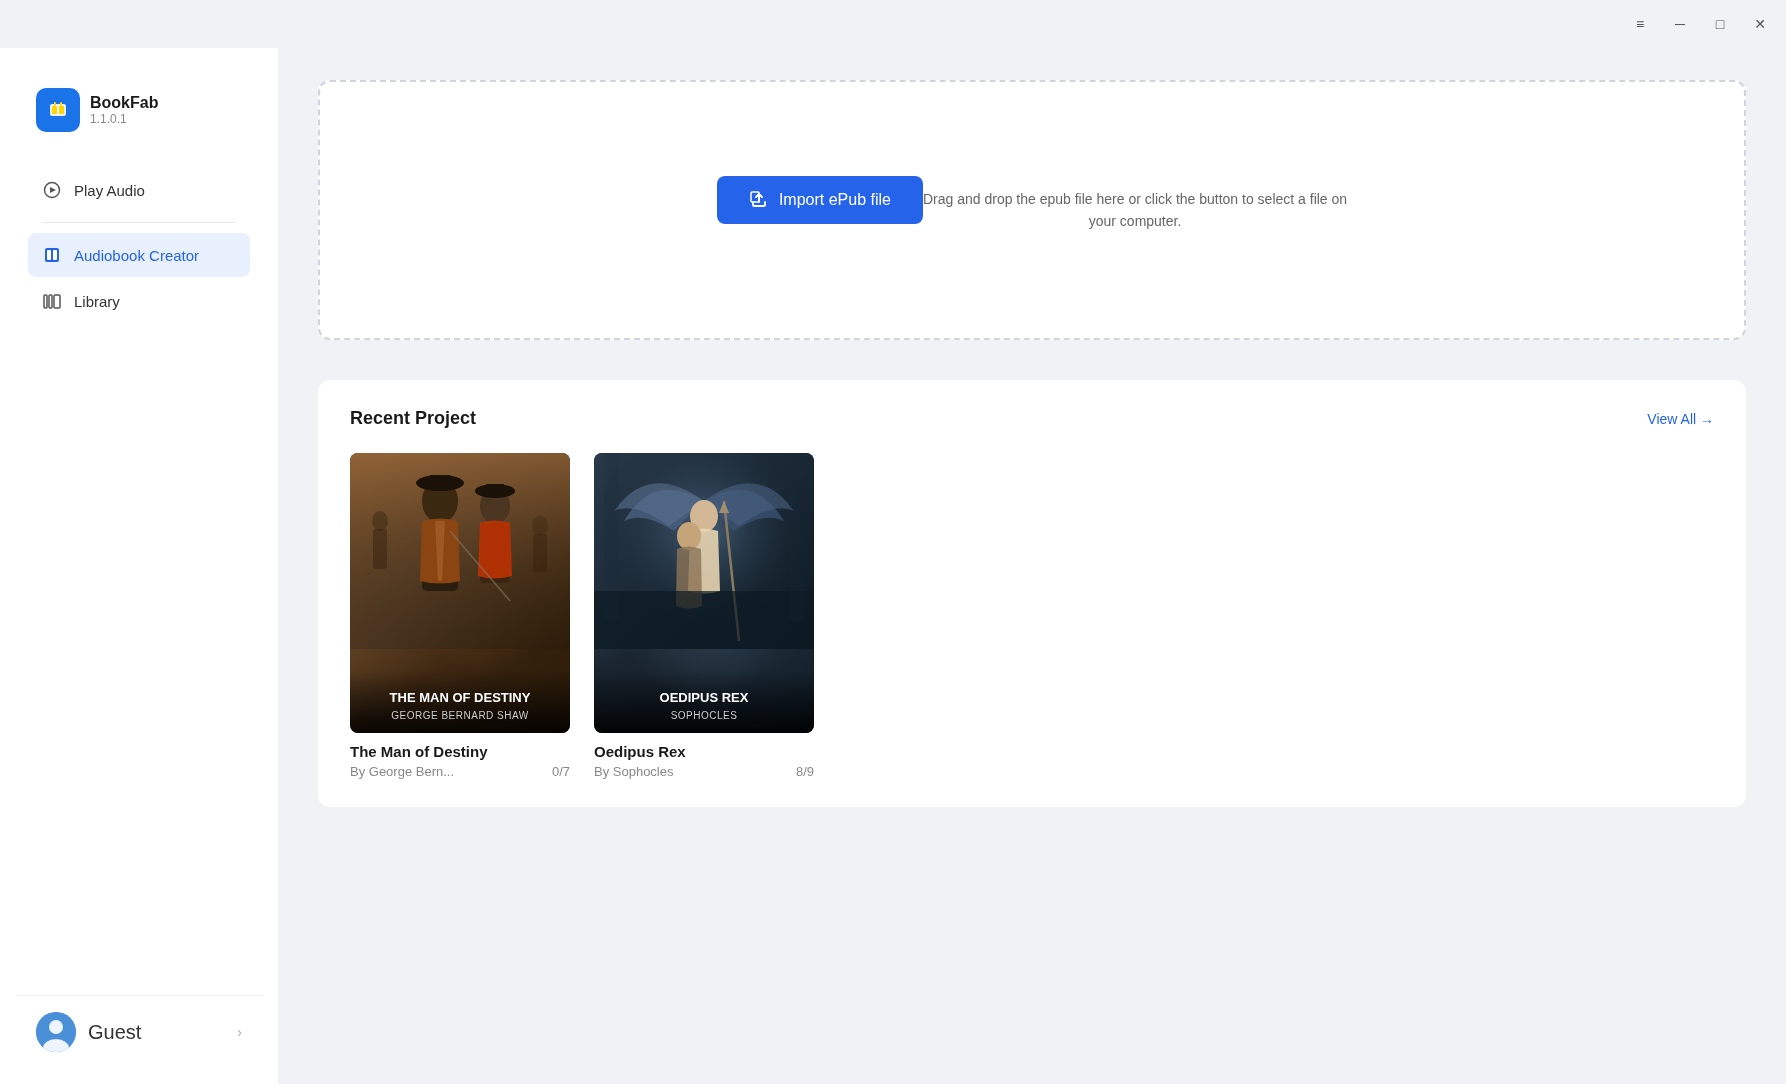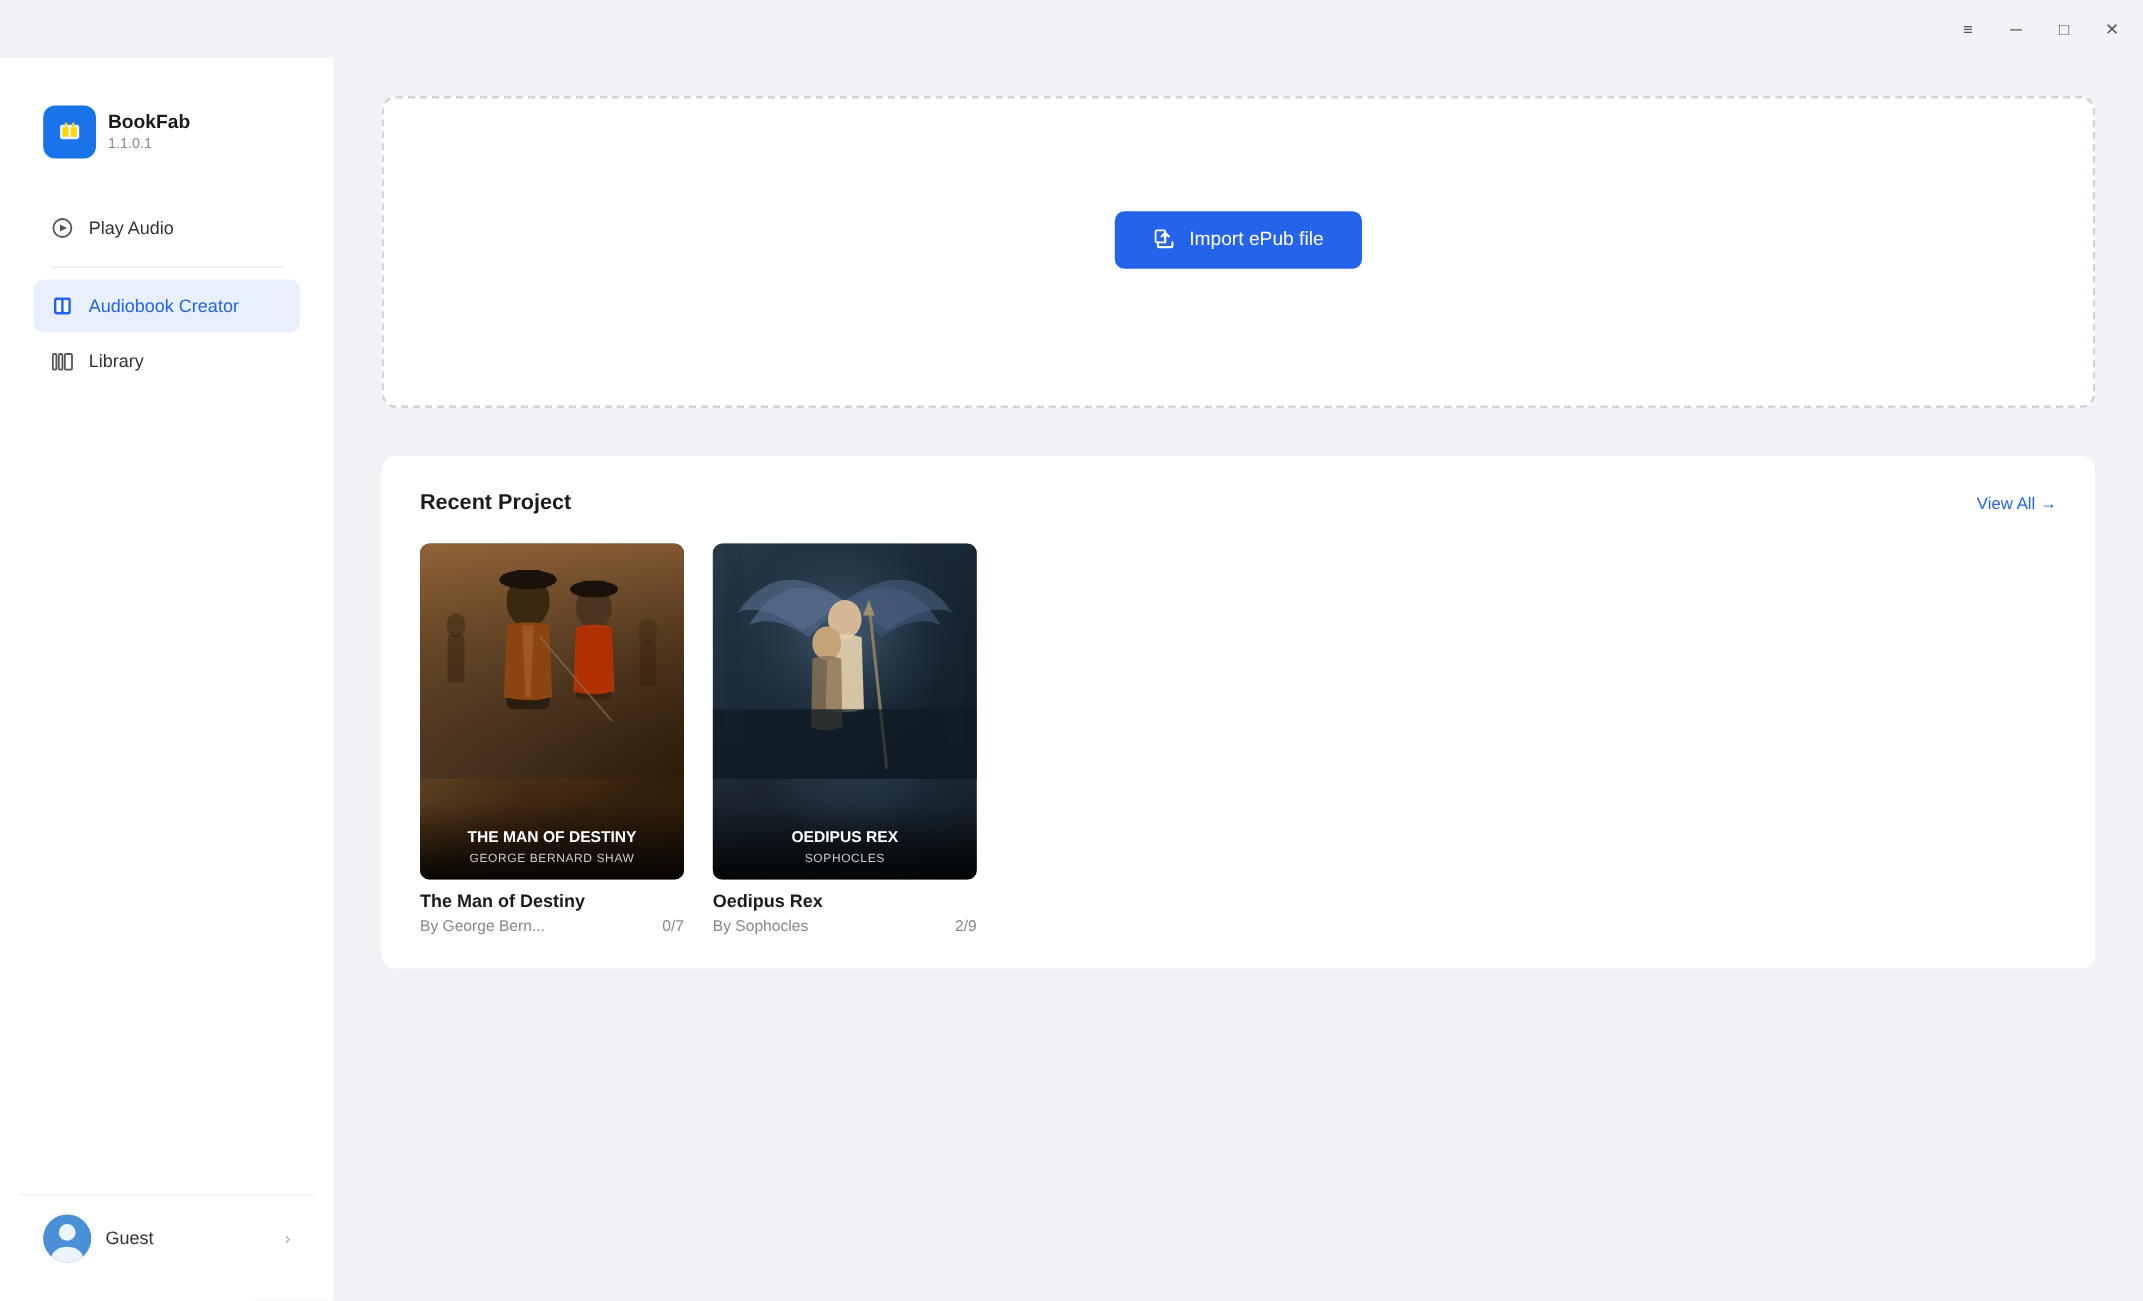--- a/index.html
+++ b/index.html
@@ -144,21 +144,21 @@
       font-size: 18px;
       flex-shrink: 0;
       overflow: hidden;
     }
     .avatar svg {
       width: 40px;
       height: 40px;
     }
     .user-name {
       flex: 1;
-      font-size: 15px;
+      font-size: 20px;
       color: #333;
       font-weight: 500;
     }
     .chevron-right {
       color: #aaa;
       font-size: 14px;
     }
 
     
     .main-content {
@@ -414,20 +414,24 @@
     <div class="import-area">
       <button class="import-btn">
         <svg width="20" height="20" viewBox="0 0 20 20" fill="none">
           <path d="M16 12v3a1 1 0 01-1 1H5a1 1 0 01-1-1v-3" stroke="white" stroke-width="1.8" stroke-linecap="round"></path>
           <path d="M10 4v8M7 7l3-3 3 3" stroke="white" stroke-width="1.8" stroke-linecap="round" stroke-linejoin="round"></path>
           <rect x="2" y="2" width="8" height="10" rx="1" fill="none" stroke="white" stroke-width="1.5"></rect>
           <path d="M3 2h6l3 3v-1" stroke="none"></path>
         </svg>
         <span>Import ePub file</span>
       </button>
+      <p class="import-hint">
+        <span>Drag and drop the epub file here or click the button to select a file on</span><br>
+        <span>your computer.</span>
+      </p>
     </div>
 
     <div class="recent-section">
       <div class="recent-header">
         <h2 class="recent-title">Recent Project</h2>
         <a class="view-all-link" href="#">View All →</a>
       </div>
 
       <div class="books-grid">
 
@@ -521,19 +525,19 @@
               <rect x="195" y="0" width="15" height="180" fill="#1a2835" opacity="0.2"></rect>
             </svg>
             <div class="book-cover-overlay">
               <div class="book-cover-title">OEDIPUS REX</div>
               <div class="book-cover-author">SOPHOCLES</div>
             </div>
           </div>
           <div class="book-info-title">Oedipus Rex</div>
           <div class="book-info-row">
             <span>By Sophocles</span>
-            <span class="book-progress">2/9</span>
+            <span class="book-progress">8/9</span>
           </div>
         </div>
       </div>
     </div>
   </main>
 </div>
 
 </body></html>

